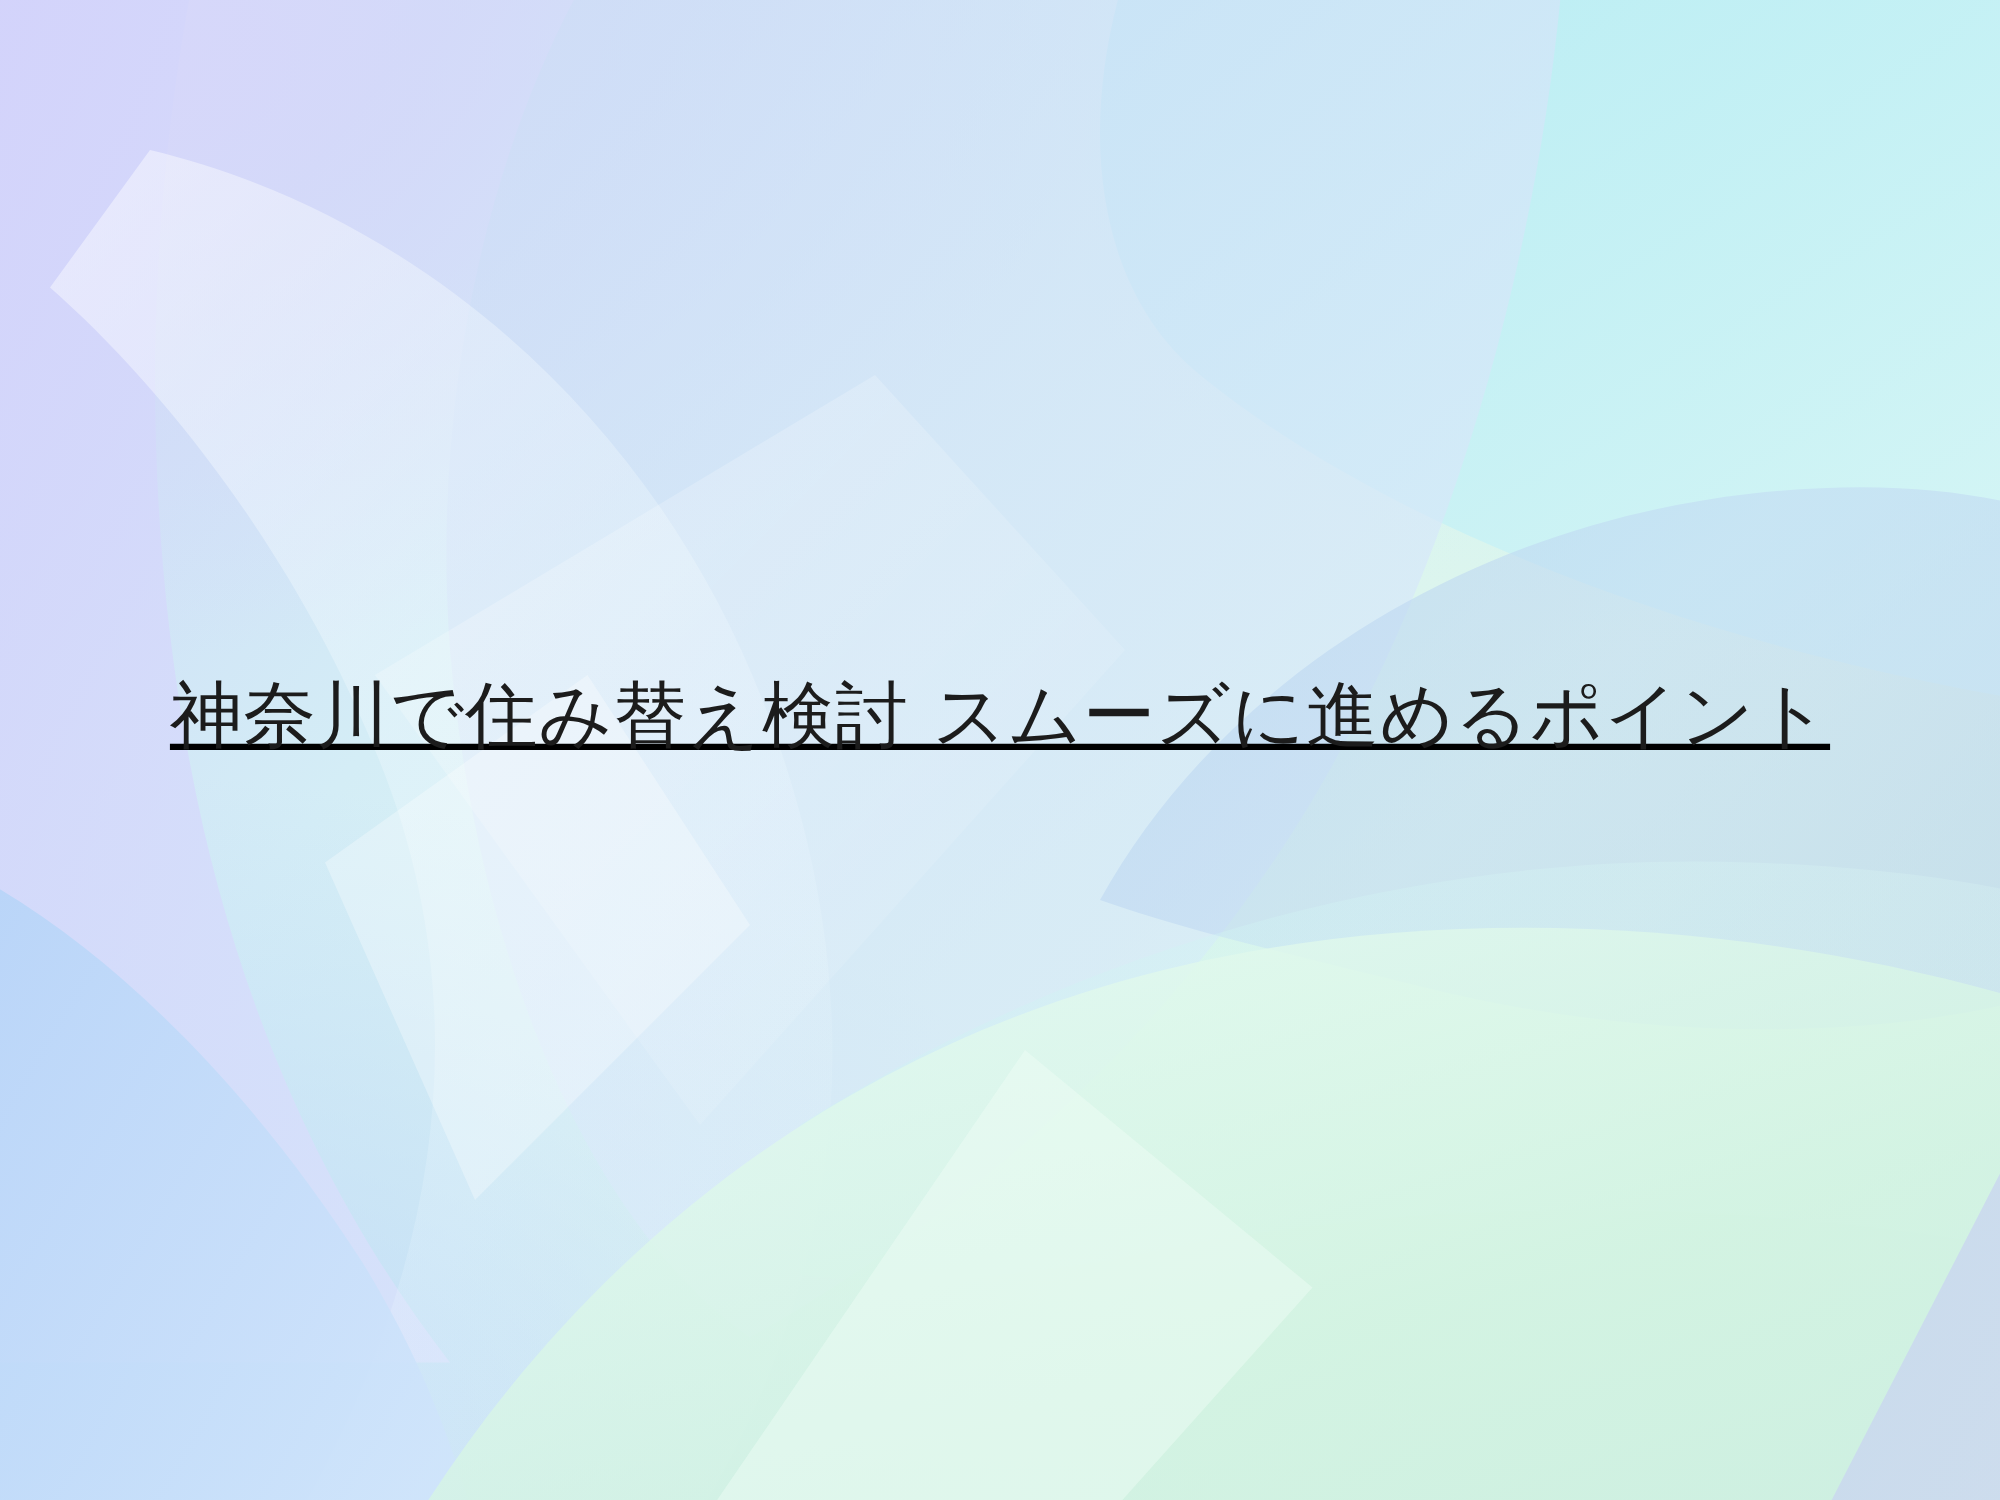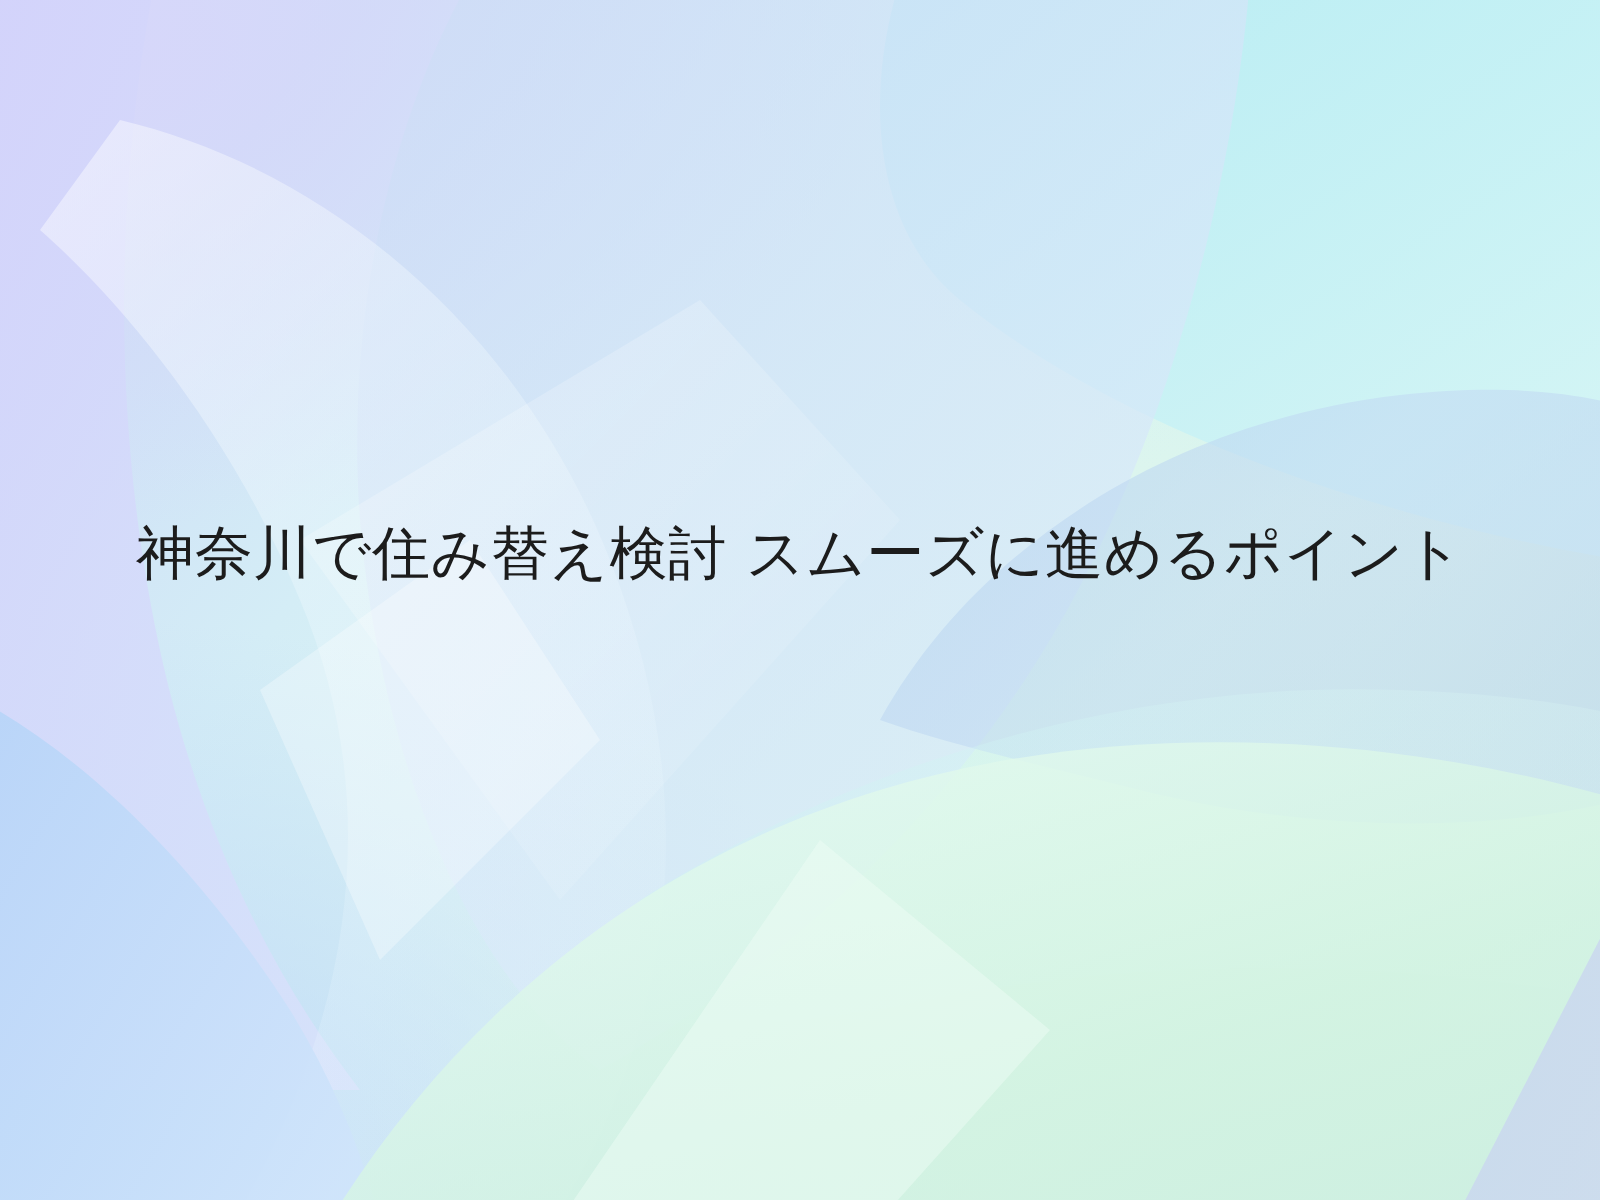--- a/index.html
+++ b/index.html
@@ -40,21 +40,23 @@
     pointer-events: none;
   }
 
   .title-wrap {
     position: absolute;
     left: 0;
     right: 0;
     top: 517px;
     height: 110px;
     display: flex;
+    align-items: center;
     justify-content: center;
+    text-decoration: underline;
   }
 
   .slide-title {
     font-family: "DejaVu Sans", "Liberation Sans", sans-serif;
     font-weight: 300;
     font-size: 58px;
     line-height: 1.25;
     letter-spacing: 0.012em;
     color: #1c1c1c;
     white-space: nowrap;

